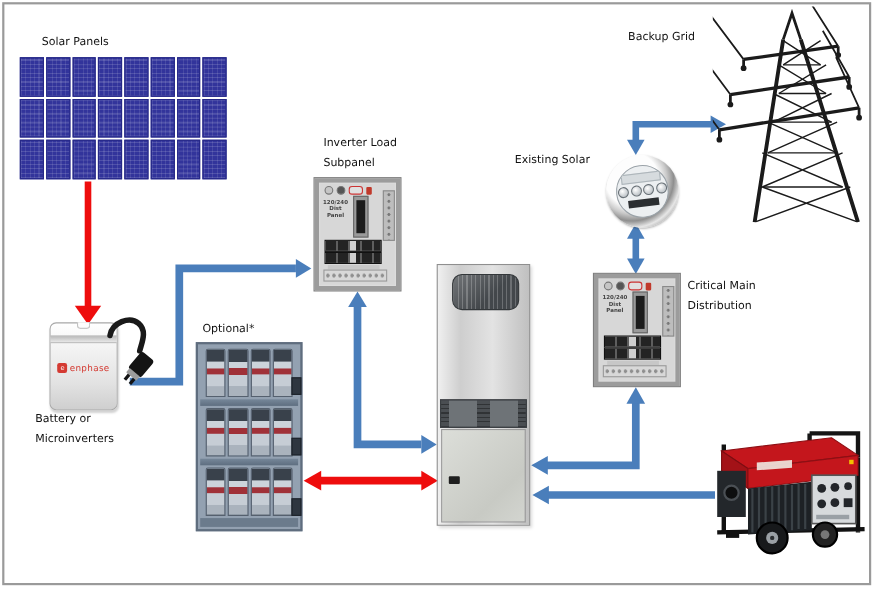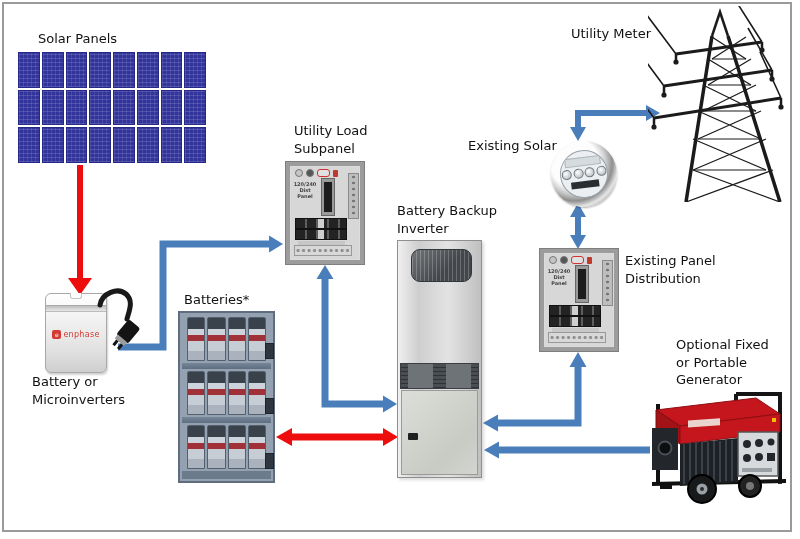--- a/index.html
+++ b/index.html
@@ -1,20 +1,20 @@
 <!DOCTYPE html>
 <html style="--arrow-blue: #4a7ebb; --arrow-red: #ee0d0d; --solar-blue: #32349b; --gen-red: #c4161c;"><head>
 <meta charset="utf-8">
 <style>
   html,body{margin:0;padding:0;background:#fff;}
   #canvas{position:relative;width:800px;height:539px;background:#fff;overflow:hidden;
           font-family:"DejaVu Sans","Liberation Sans",sans-serif;}
   #frame{position:absolute;left:2px;top:2px;width:786px;height:526px;border:2px solid #9a9a9a;}
 
-  .lbl{position:absolute;font-size:13px;line-height:17.5px;color:#111;white-space:pre-line;}
+  .lbl{position:absolute;font-size:10px;line-height:17.5px;color:#111;white-space:pre-line;}
 
   
   #wires{position:absolute;left:0;top:0;pointer-events:none;}
   .blue-line{stroke:var(--arrow-blue);stroke-width:7;fill:none;stroke-linejoin:miter;}
   .blue-line.thin{stroke-width:6;}
   .blue-head{fill:var(--arrow-blue);}
   .red-line{stroke:var(--arrow-red);stroke-width:7;fill:none;}
   .red-line.thin{stroke-width:6;}
   .red-head{fill:var(--arrow-red);}
 
@@ -139,32 +139,27 @@
     </g>
     <g>
       <line class="blue-line" x1="498" y1="450" x2="650" y2="450"></line>
       <polygon class="blue-head" points="484,450 499,441.5 499,458.5"></polygon>
     </g>
   </svg>
 
   <div class="lbl" style="left:38px;top:30px">Solar Panels</div>
   <div class="lbl" style="left:32px;top:373px">Battery or
 Microinverters</div>
-  <div class="lbl" style="left:184px;top:291px">Batteries*</div>
-  <div class="lbl" style="left:294px;top:122px">Utility Load
+  <div class="lbl" style="left:184px;top:291px">Optional*</div>
+  <div class="lbl" style="left:294px;top:122px">Inverter Load
 Subpanel</div>
-  <div class="lbl" style="left:397px;top:202px">Battery Backup
-Inverter</div>
   <div class="lbl" style="left:468px;top:137px">Existing Solar</div>
-  <div class="lbl" style="left:571px;top:25px">Utility Meter</div>
-  <div class="lbl" style="left:625px;top:252px">Existing Panel
+  <div class="lbl" style="left:571px;top:25px">Backup Grid</div>
+  <div class="lbl" style="left:625px;top:252px">Critical Main
 Distribution</div>
-  <div class="lbl" style="left:676px;top:336px">Optional Fixed
-or Portable
-Generator</div>
 
   <div class="solar-grid">
       <div class="solar-cell"></div>
       <div class="solar-cell"></div>
       <div class="solar-cell"></div>
       <div class="solar-cell"></div>
       <div class="solar-cell"></div>
       <div class="solar-cell"></div>
       <div class="solar-cell"></div>
       <div class="solar-cell"></div>

